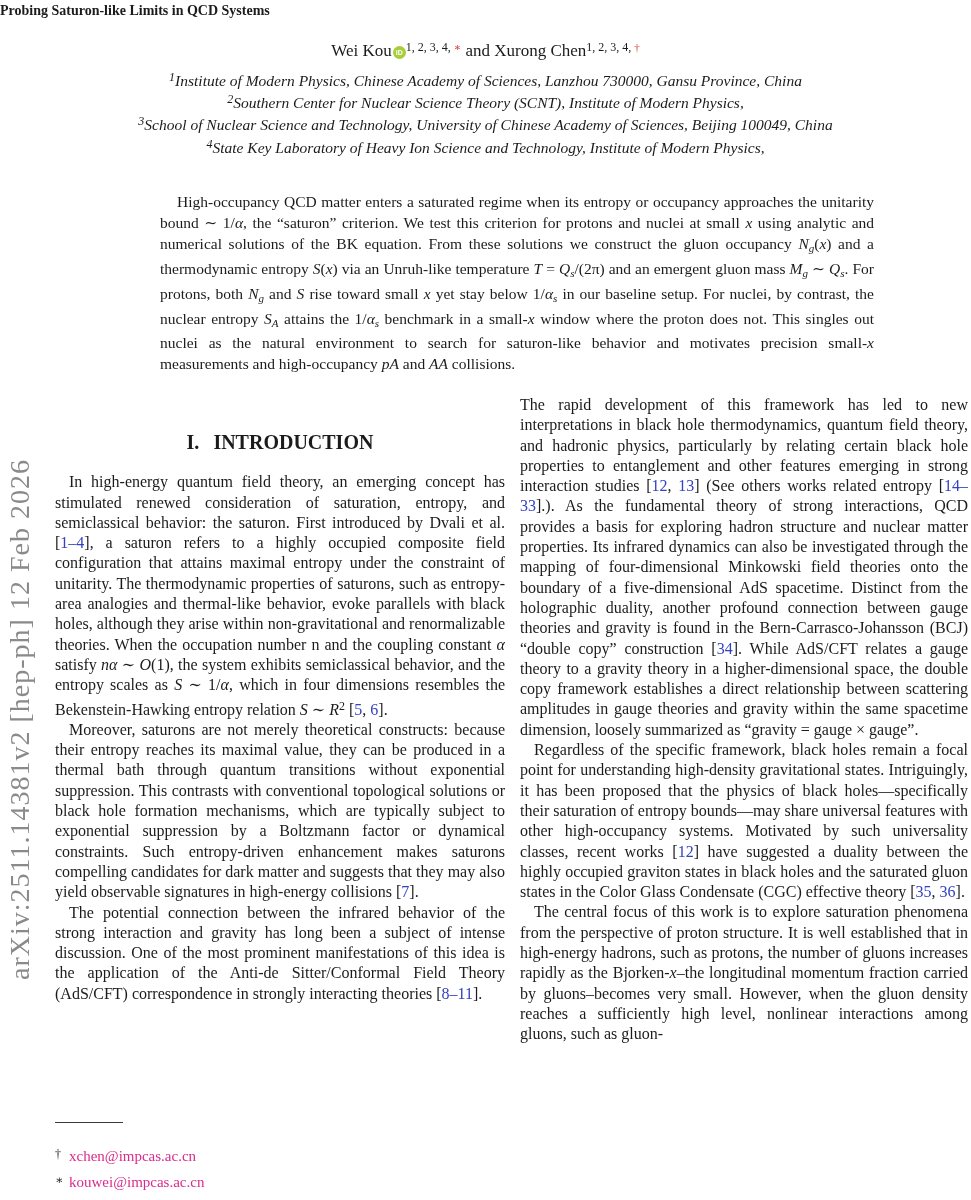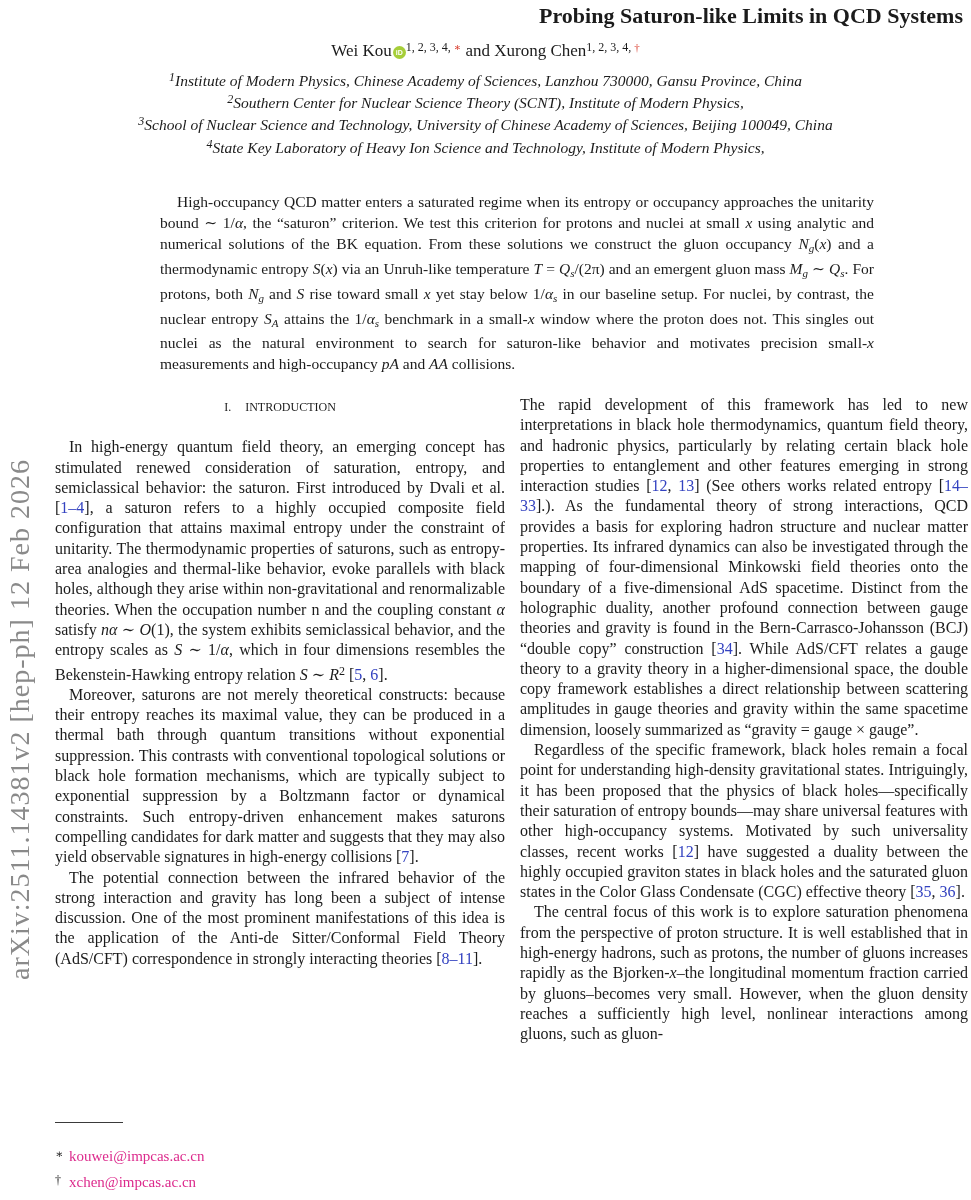--- a/index.html
+++ b/index.html
@@ -28,23 +28,23 @@
     height: 700px;
     writing-mode: vertical-rl;
     transform: rotate(180deg);
     font-size: 28px;
     letter-spacing: 1px;
     color: var(--muted);
     white-space: nowrap;
   }
   .paper-title {
     position: absolute;
-    top: 3px; left: 0; right: 8px;
-    text-align: right;
-    font-size: 22px;
+    top: 3px; left: 0; right: 0;
+    text-align: left;
+    font-size: 14px;
     font-weight: bold;
   }
   .authors-line {
     position: absolute;
     top: 40px; left: 0; right: 0;
     text-align: center;
     font-size: 17px;
   }
   .orcid-badge {
     display: inline-block;
@@ -81,24 +81,25 @@
     top: 395px;
     font-size: 16px;
     line-height: 20.3px;
     text-align: justify;
     overflow: hidden;
   }
   .col-left  { left: 55px;  width: 450px; height: 720px; }
   .col-right { left: 520px; width: 448px; height: 805px; }
   .section-heading {
     text-align: center;
-    font-weight: normal;
-    font-size: 12px;
+    font-weight: bold;
+    font-size: 20px;
     padding-top: 2px;
     margin-bottom: 20px;
+    margin-top: 35px;
   }
   .section-heading .sec-num { margin-right: 14px; }
   .para { text-indent: 14px; }
   .para.no-indent { text-indent: 0; }
   .footnote-area {
     position: absolute;
     left: 55px; top: 1122px; width: 450px;
     font-size: 15px;
     line-height: 23.5px;
   }
@@ -156,20 +157,20 @@
 
   <div class="column col-right">
     <div class="para no-indent"><span class="seg-n">The rapid development of this framework has led to new interpretations in black hole thermodynamics, quantum field theory, and hadronic physics, particularly by relating certain black hole properties to entanglement and other features emerging in strong interaction studies [</span><span class="seg-link">12</span><span class="seg-n">, </span><span class="seg-link">13</span><span class="seg-n">] (See others works related entropy [</span><span class="seg-link">14–33</span><span class="seg-n">].). As the fundamental theory of strong interactions, QCD provides a basis for exploring hadron structure and nuclear matter properties. Its infrared dynamics can also be investigated through the mapping of four-dimensional Minkowski field theories onto the boundary of a five-dimensional AdS spacetime. Distinct from the holographic duality, another profound connection between gauge theories and gravity is found in the Bern-Carrasco-Johansson (BCJ) “double copy” construction [</span><span class="seg-link">34</span><span class="seg-n">]. While AdS/CFT relates a gauge theory to a gravity theory in a higher-dimensional space, the double copy framework establishes a direct relationship between scattering amplitudes in gauge theories and gravity within the same spacetime dimension, loosely summarized as “gravity = gauge × gauge”.</span></div>
     <div class="para"><span class="seg-n">Regardless of the specific framework, black holes remain a focal point for understanding high-density gravitational states. Intriguingly, it has been proposed that the physics of black holes—specifically their saturation of entropy bounds—may share universal features with other high-occupancy systems. Motivated by such universality classes, recent works [</span><span class="seg-link">12</span><span class="seg-n">] have suggested a duality between the highly occupied graviton states in black holes and the saturated gluon states in the Color Glass Condensate (CGC) effective theory [</span><span class="seg-link">35</span><span class="seg-n">, </span><span class="seg-link">36</span><span class="seg-n">].</span></div>
     <div class="para"><span class="seg-n">The central focus of this work is to explore saturation phenomena from the perspective of proton structure. It is well established that in high-energy hadrons, such as protons, the number of gluons increases rapidly as the Bjorken-</span><span class="seg-i">x</span><span class="seg-n">–the longitudinal momentum fraction carried by gluons–becomes very small. However, when the gluon density reaches a sufficiently high level, nonlinear interactions among gluons, such as gluon-</span></div>
   </div>
 
   <div class="footnote-area">
     <div class="footnote-rule"></div>
     <div class="footnote-item">
-      <span class="fn-marker">∗</span><span class="fn-email">kouwei@impcas.ac.cn</span>
+      <span class="fn-marker">†</span><span class="fn-email">xchen@impcas.ac.cn</span>
     </div>
     <div class="footnote-item">
-      <span class="fn-marker">†</span><span class="fn-email">xchen@impcas.ac.cn</span>
+      <span class="fn-marker">∗</span><span class="fn-email">kouwei@impcas.ac.cn</span>
     </div>
   </div>
 
 </div>
 
 </body></html>

